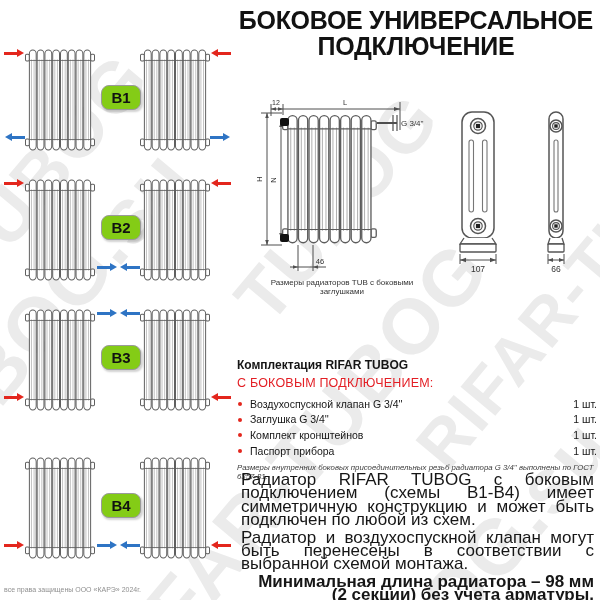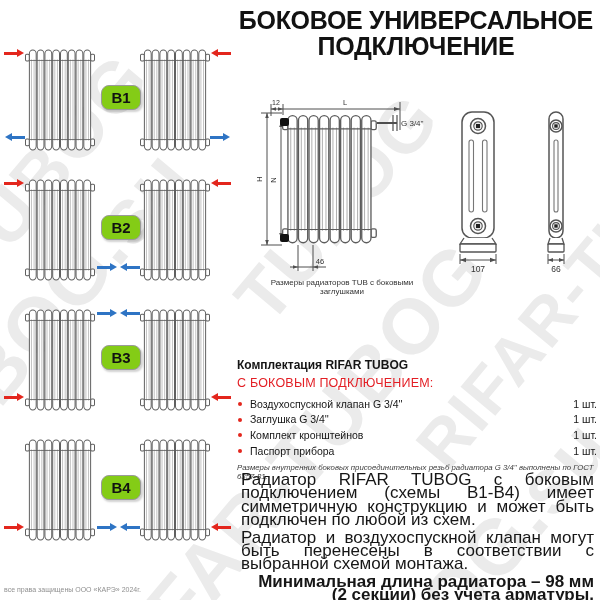--- a/index.html
+++ b/index.html
@@ -130,21 +130,21 @@
     <svg class="rad-r" width="70" height="104" viewBox="0 0 144 200" preserveAspectRatio="none">
         <use href="#rad"></use>
       </svg>
     <div class="scheme-label">B3</div>
     <div class="arrow blue dir-right il-r t"></div>
     <div class="arrow blue dir-left ir-l t"></div>
     <div class="arrow red dir-right ol-r b"></div>
     <div class="arrow red dir-left or-l b"></div>
   </div>
 
-  <div class="scheme" style="top:435px">
+  <div class="scheme" style="top:453px">
     <svg class="rad-l" width="70" height="104" viewBox="0 0 144 200" preserveAspectRatio="none">
         <use href="#rad"></use>
       </svg>
     <svg class="rad-r" width="70" height="104" viewBox="0 0 144 200" preserveAspectRatio="none">
         <use href="#rad"></use>
       </svg>
     <div class="scheme-label">B4</div>
     <div class="arrow red dir-right ol-r b"></div>
     <div class="arrow red dir-left or-l b"></div>
     <div class="arrow blue dir-right il-r b"></div>

